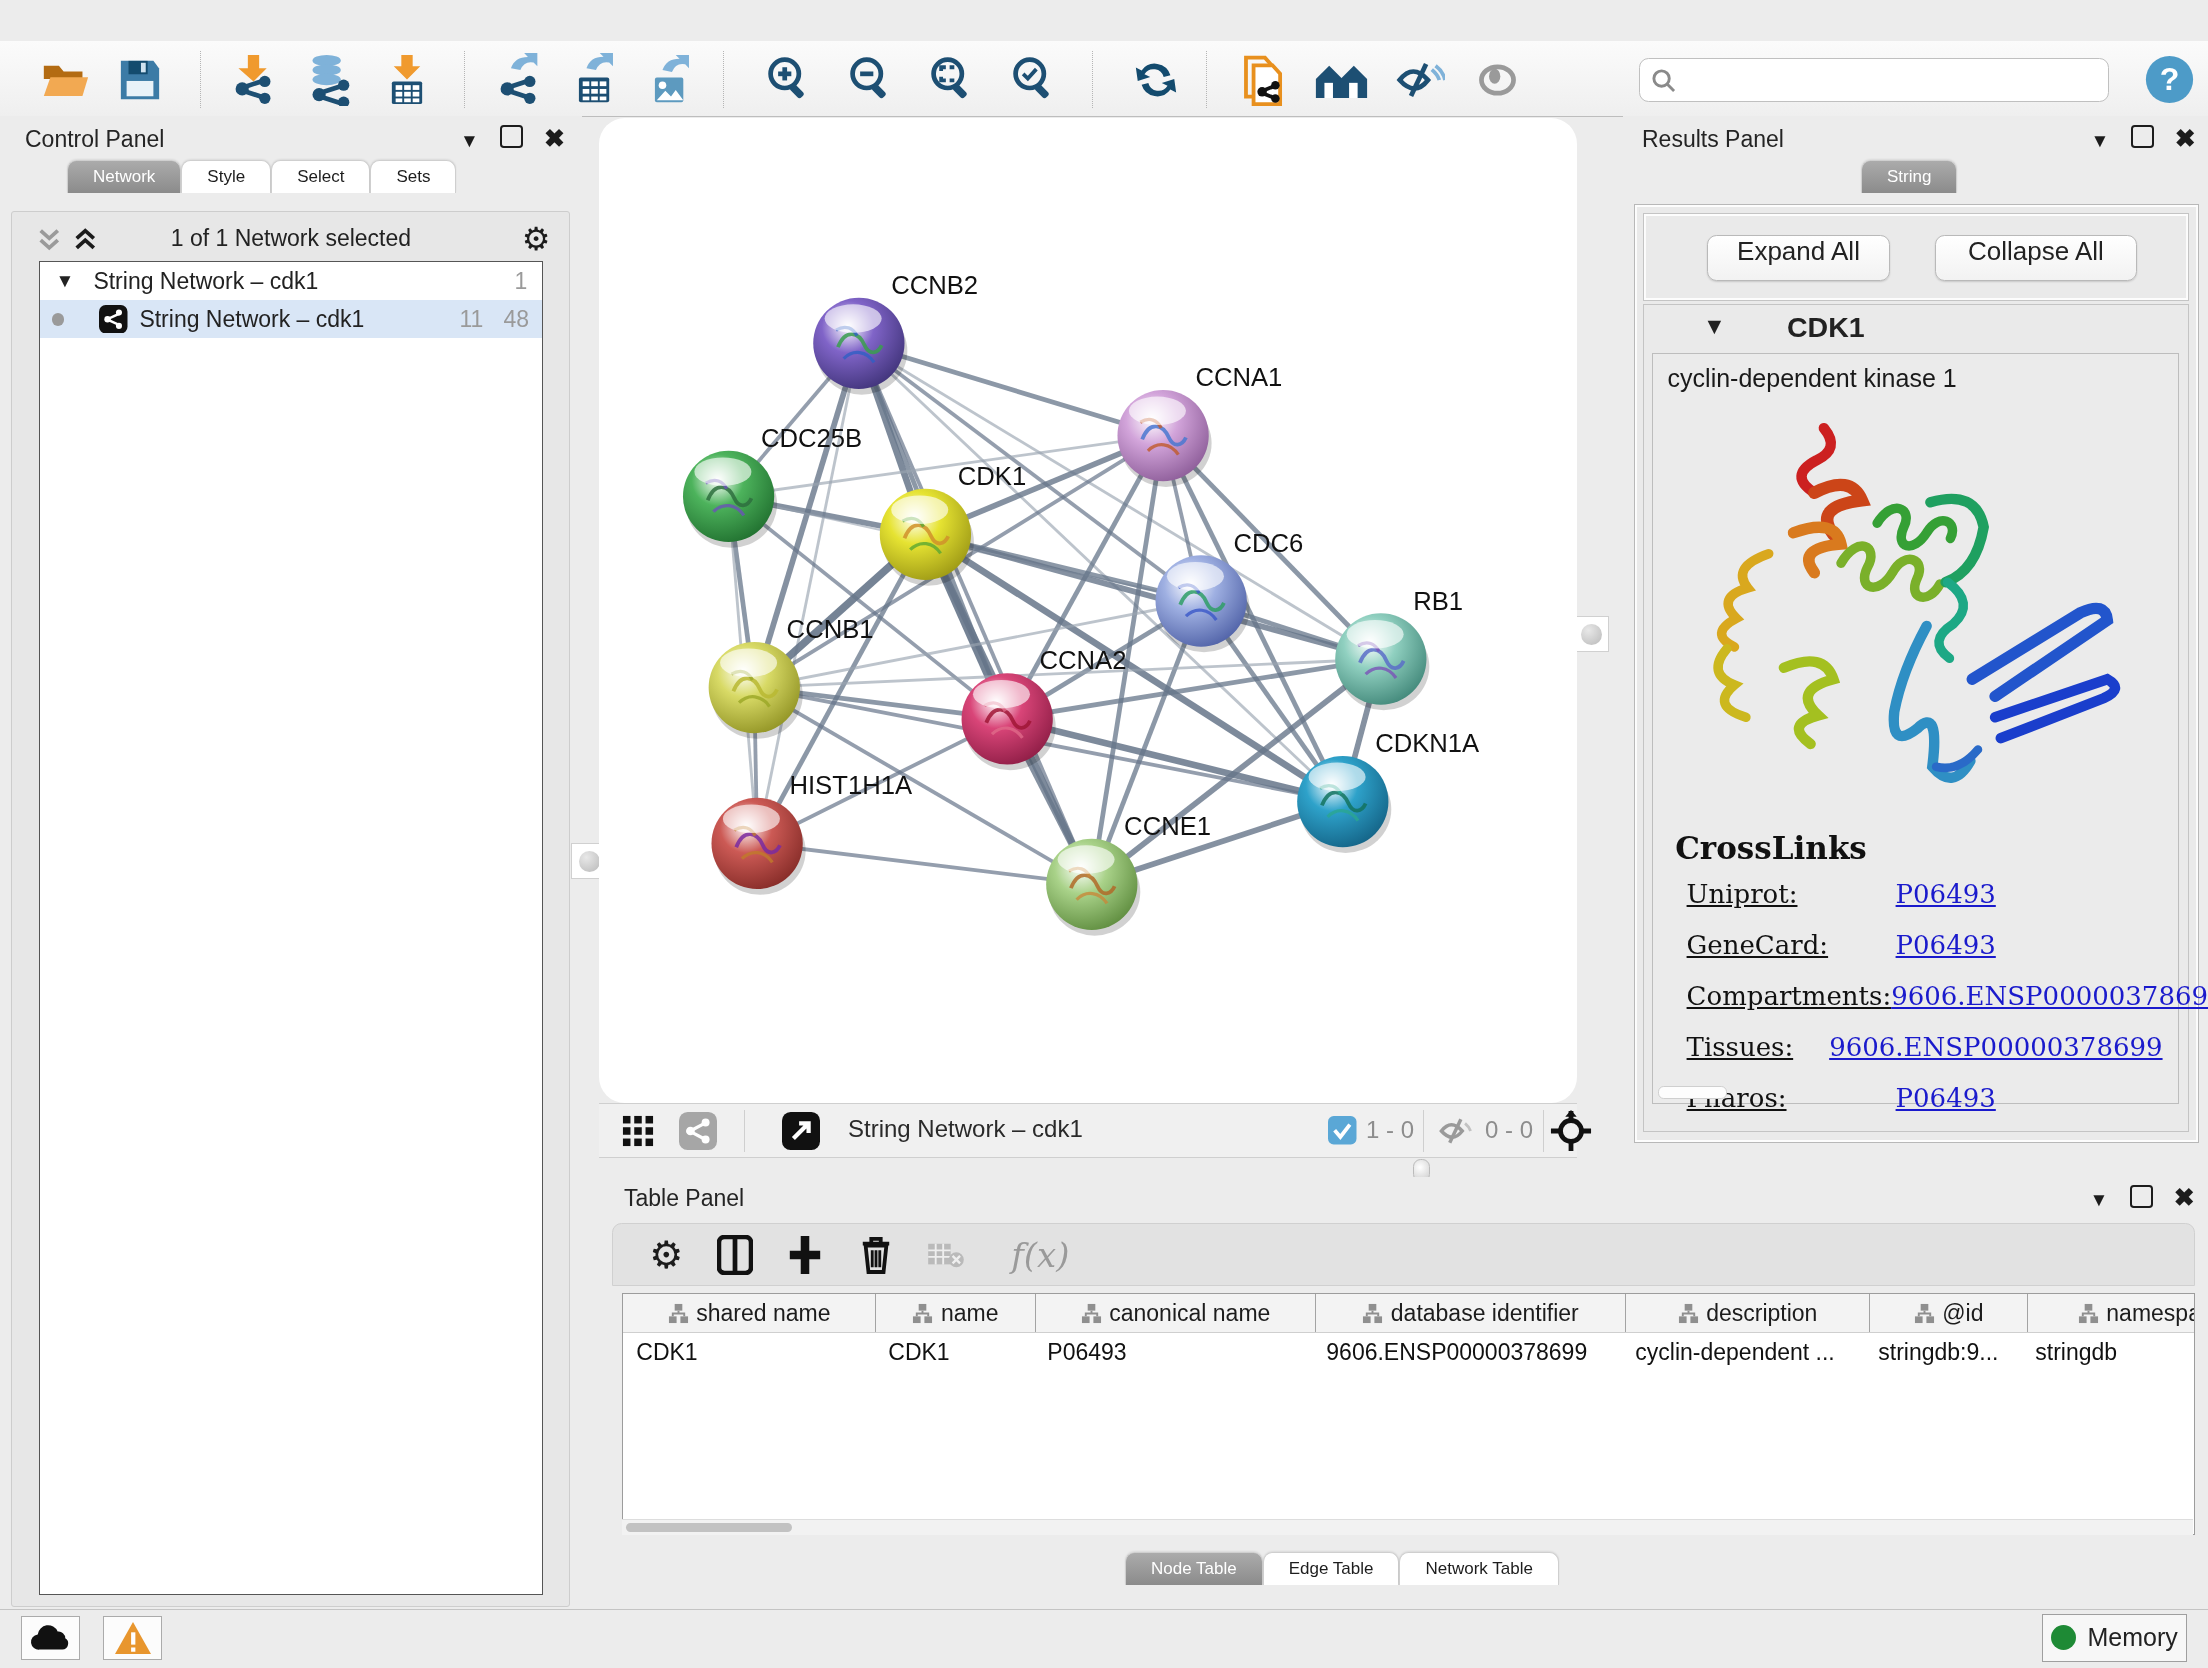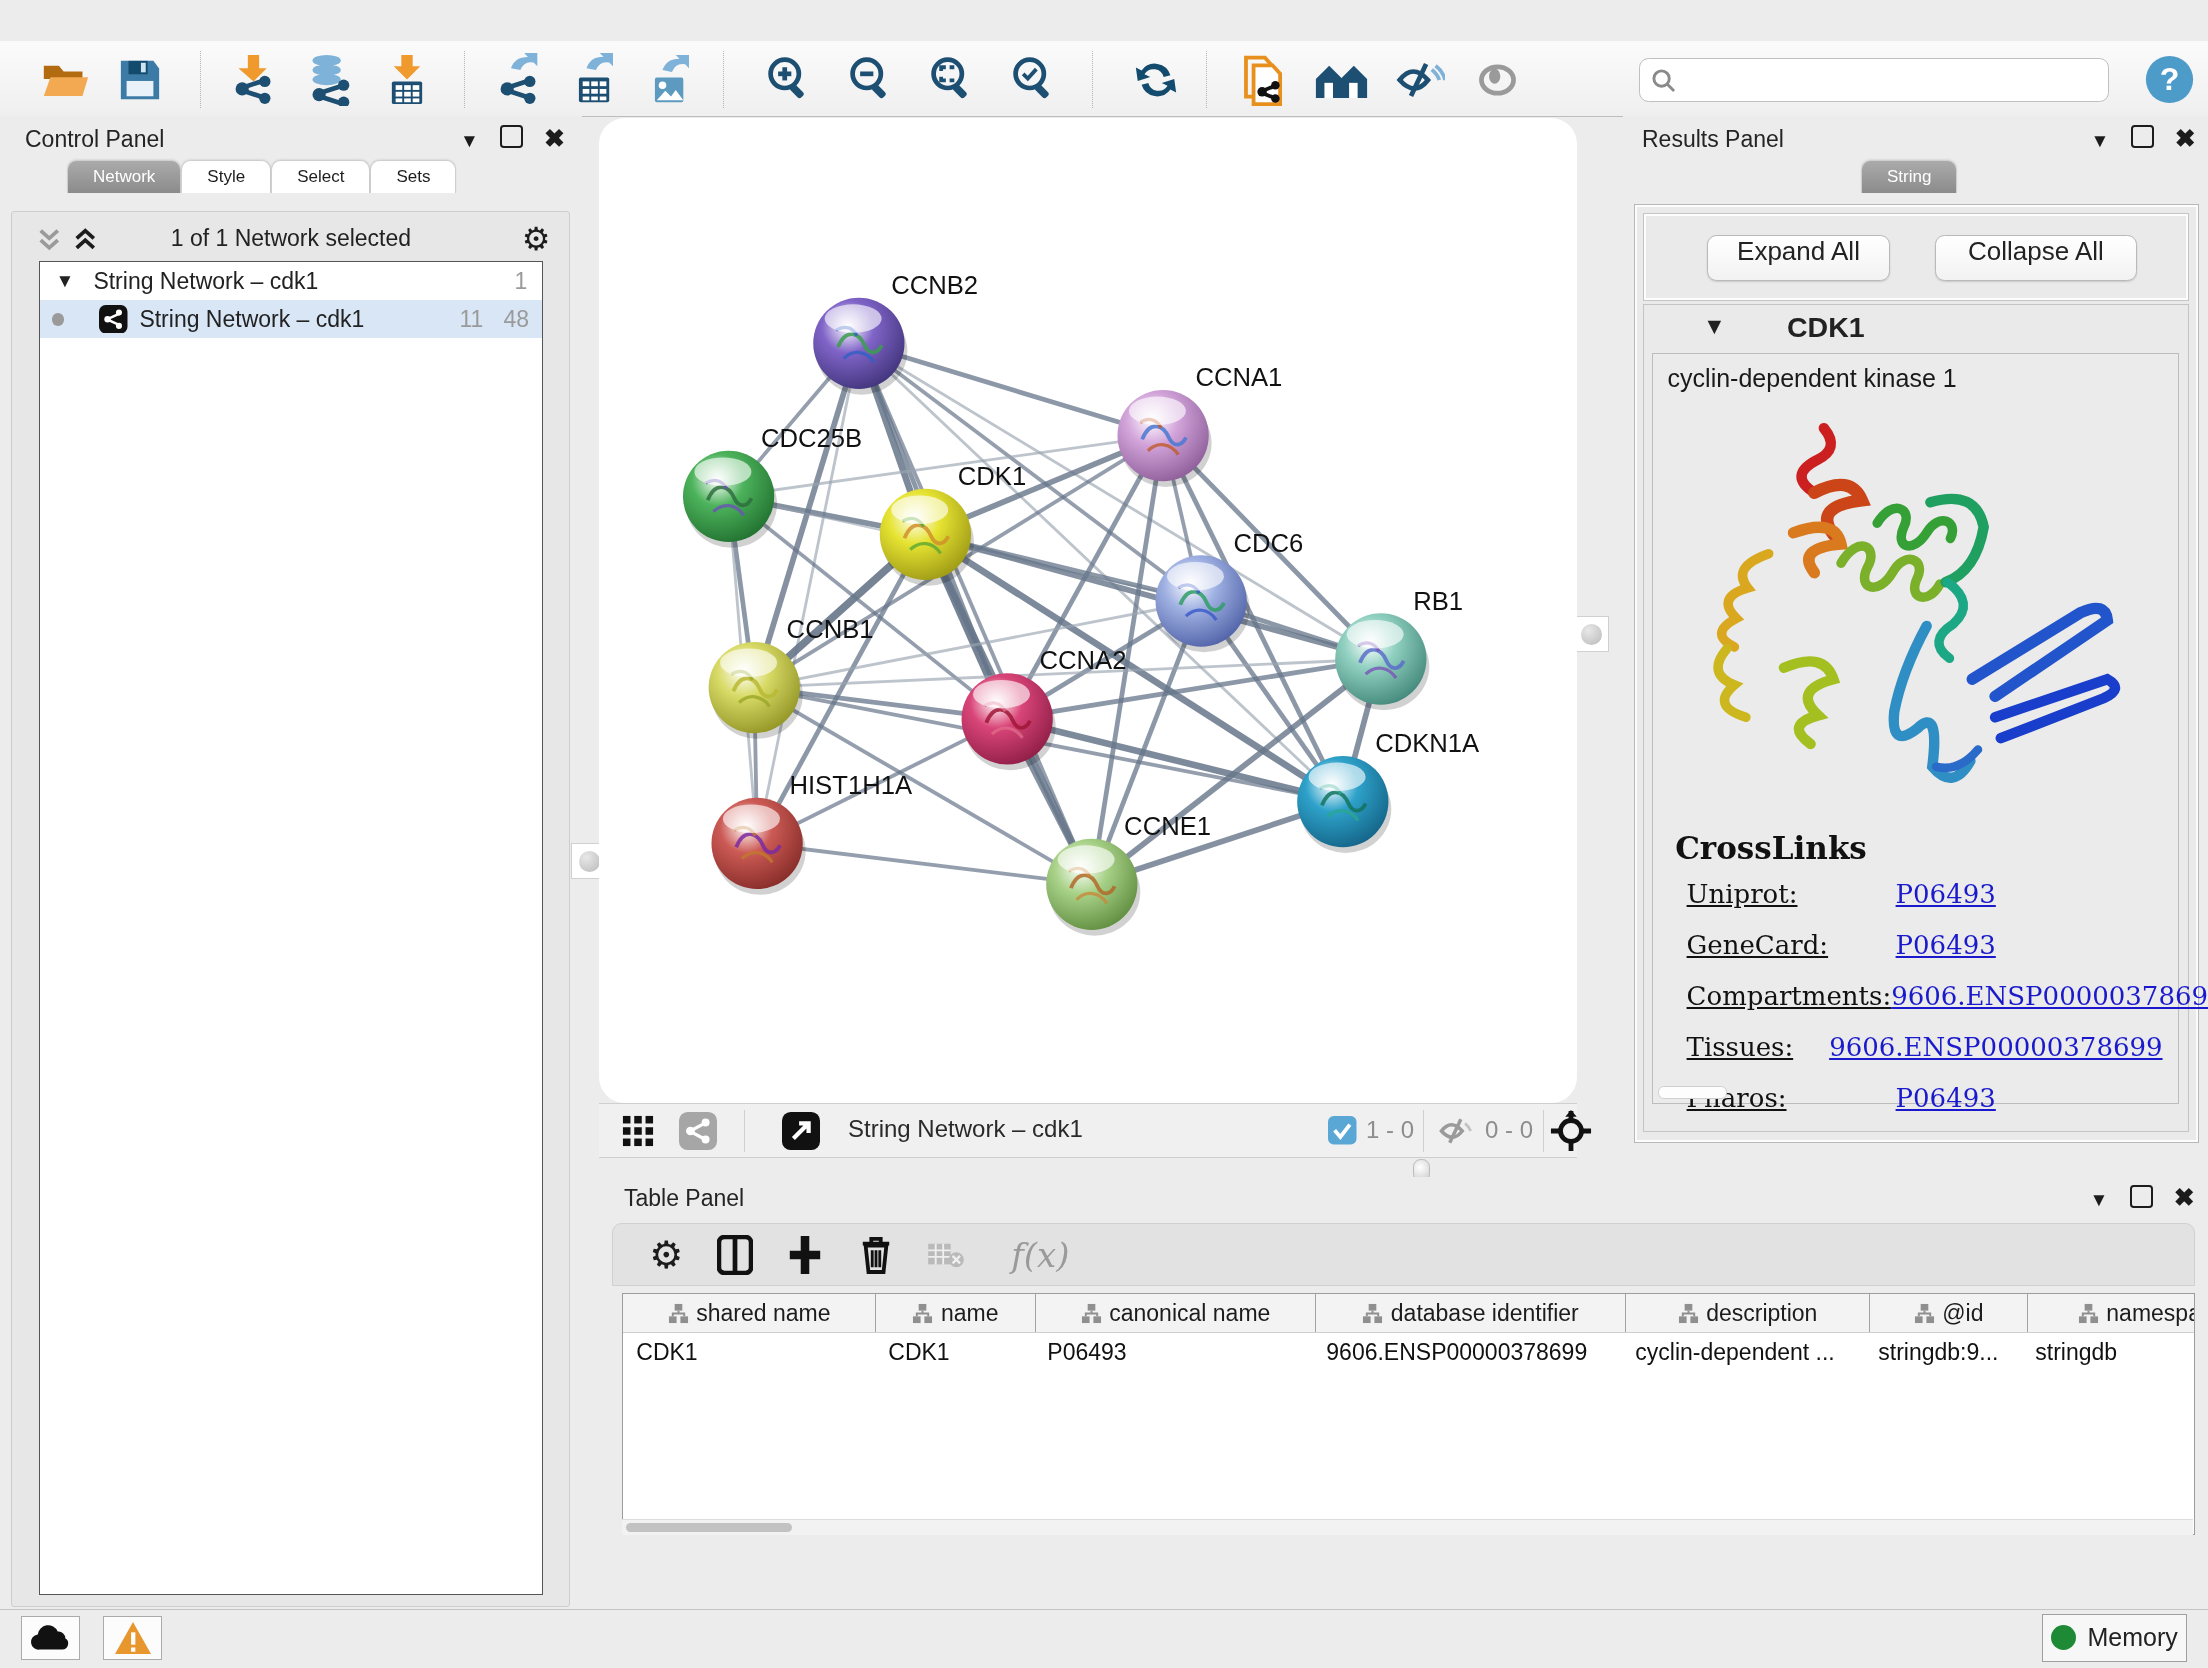--- a/index.html
+++ b/index.html
@@ -801,20 +801,21 @@
               </g>
               <path d="M11 8 v3 M5 14 v-3 h12 v3" stroke="#8f8f8f" stroke-width="2" fill="none"></path>
             </svg>
             <span>namespace</span>
           </span></div>
       <div id="tp-row"><span class="td" style="width: 252px;">CDK1</span><span class="td" style="width: 159px;">CDK1</span><span class="td" style="width: 279px;">P06493</span><span class="td" style="width: 309px;">9606.ENSP00000378699</span><span class="td" style="width: 243px;">cyclin-dependent ...</span><span class="td" style="width: 157px;">stringdb:9...</span><span class="td" style="width: 247px;">stringdb</span></div>
     </div>
     <div id="tp-hscroll">
       <div id="tp-hthumb"></div>
     </div>
+    <div id="tp-tabs"><span class="tab sel">Node Table</span><span class="tab">Edge Table</span><span class="tab">Network Table</span></div>
   </div>
 
   <div id="bottombar">
     <div class="bb-btn" style="left:21px">
       <svg width="42" height="28.5" viewBox="0 0 44 30">
         <path d="M10 28 a8 8 0 0 1 -2 -16 a11 11 0 0 1 21 -3 a7 7 0 0 1 8 7 a6.5 6.5 0 0 1 -3 12 z" fill="#111"></path>
       </svg>
     </div>
     <div class="bb-btn" style="left:103px">
       <svg width="40" height="36" viewBox="0 0 42 38">

